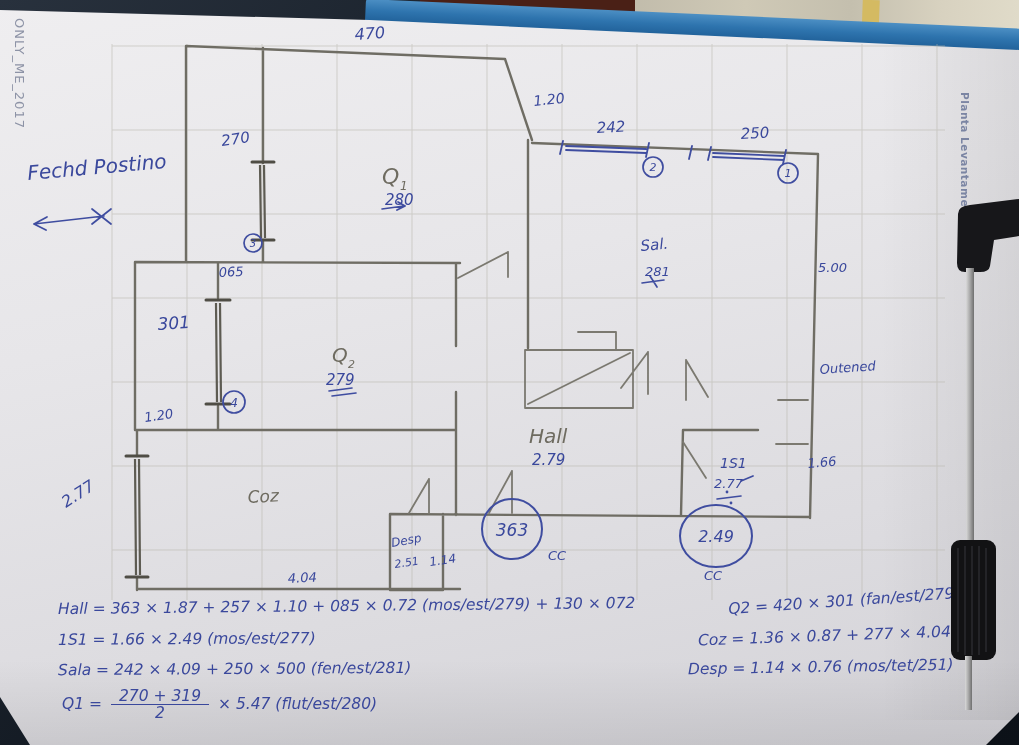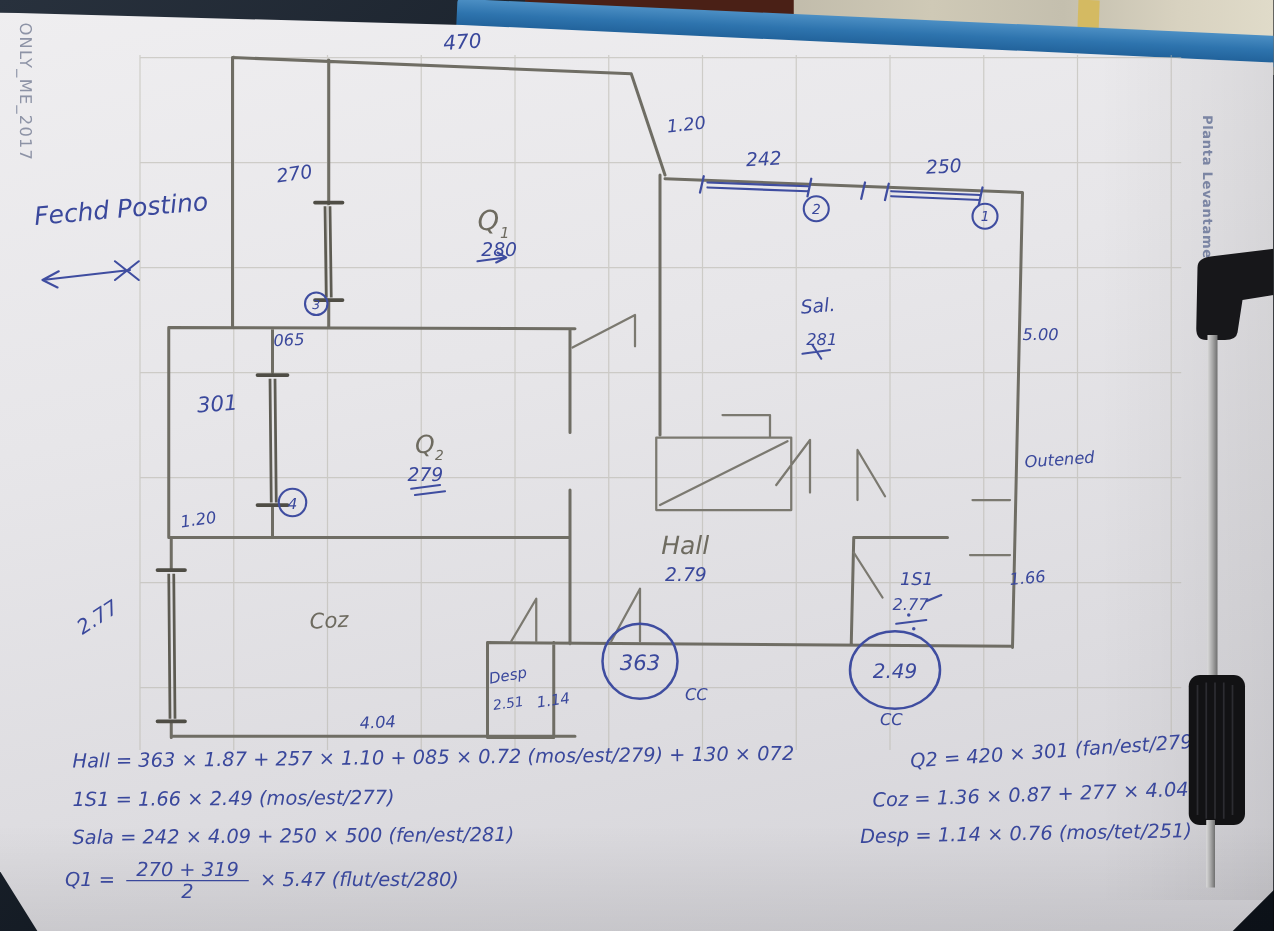--- a/index.html
+++ b/index.html
@@ -161,21 +161,21 @@
 
   <div class="formula" style="left:58px;top:597px;transform:rotate(-0.6deg);">
     <span>Hall = 363 × 1.87 + 257 × 1.10 + 085 × 0.72 (mos/est/279) + 130 × 072</span>
   </div>
   <div class="formula" style="left:58px;top:630px;transform:rotate(-0.4deg);">
     <span>1S1 = 1.66 × 2.49 (mos/est/277)</span>
   </div>
   <div class="formula" style="left:58px;top:660px;transform:rotate(-0.4deg);">
     <span>Sala = 242 × 4.09 + 250 × 500 (fen/est/281)</span>
   </div>
-  <div class="formula" style="left:52px;top:688px;">
+  <div class="formula" style="left:62px;top:688px;">
     <span>Q1 =</span><span class="frac">
         <span class="num">270 + 319</span>
         <span class="den">2</span>
       </span><span>× 5.47 (flut/est/280)</span>
   </div>
   <div class="formula" style="left:728px;top:592px;transform:rotate(-4deg);">
     <span>Q2 = 420 × 301 (fan/est/279)</span>
   </div>
   <div class="formula" style="left:698px;top:627px;transform:rotate(-2deg);">
     <span>Coz = 1.36 × 0.87 + 277 × 4.04</span>

